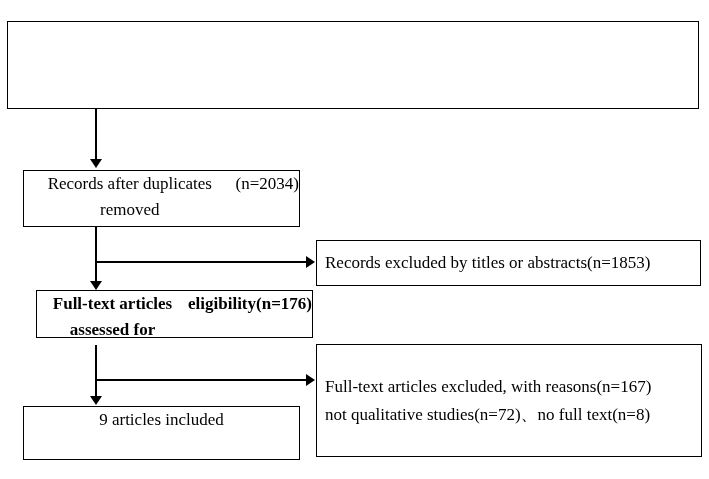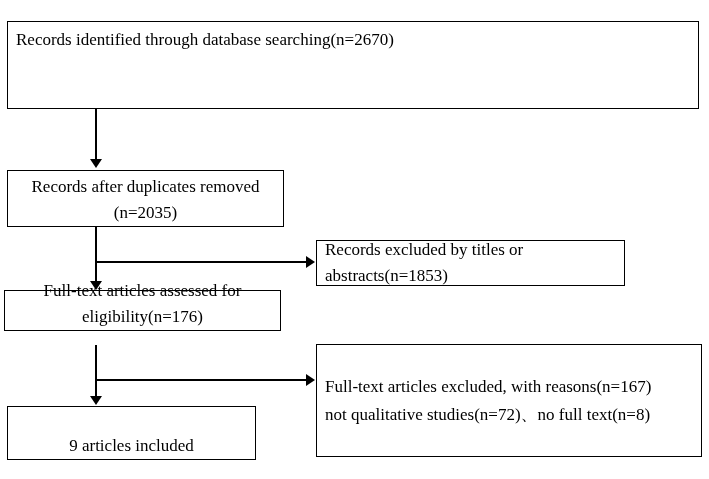--- a/index.html
+++ b/index.html
@@ -24,22 +24,23 @@
     font-size: 17px;
     line-height: 26px;
   }
   .box.left-text {
     text-align: left;
     padding: 5px 8px;
   }
   .box.center-text {
     text-align: center;
     display: flex;
-    flex-direction: column;
-    justify-content: flex-end;
+    flex-direction: row;
+    justify-content: center;
+    margin-left: 16px;
   }
   .box.vcenter-left {
     display: flex;
     flex-direction: column;
     justify-content: center;
     text-align: left;
     padding: 4px 8px;
   }
   .line-v {
     position: absolute;
@@ -70,52 +71,51 @@
   .txt-line {
     display: block;
   }
 </style>
 </head>
 <body>
 
 <div class="canvas">
 
   <div class="box left-text" style="left:7px; top:21px; width:692px; height:88px;">
-    <span class="txt-line">Records identified through database searching(n=2670)</span>
   </div>
 
   <div class="line-v" style="left:95px; top:109px; height:51px;"></div>
   <div class="arrowhead-down" style="left:90px; top:159px;"></div>
 
   <div class="box center-text" style="left:7px; top:170px; width:277px; height:57px;">
     <span class="txt-line">Records after duplicates removed</span>
-    <span class="txt-line">(n=2035)</span>
+    <span class="txt-line">(n=2034)</span>
   </div>
 
   <div class="line-v" style="left:95px; top:226px; height:56px;"></div>
   <div class="arrowhead-down" style="left:90px; top:281px;"></div>
   <div class="line-h" style="left:95px; top:261px; width:212px;"></div>
   <div class="arrowhead-right" style="left:306px; top:256px;"></div>
 
-  <div class="box vcenter-left" style="left:316px; top:240px; width:309px; height:46px;">
+  <div class="box vcenter-left" style="left:316px; top:240px; width:385px; height:46px;">
     <span class="txt-line">Records excluded by titles or abstracts(n=1853)</span>
   </div>
 
-  <div class="box center-text" style="left:4px; top:290px; width:277px; height:41px;">
+  <div class="box center-text" style="left:20px; top:290px; width:277px; height:48px;font-weight:bold;">
     <span class="txt-line">Full-text articles assessed for</span>
     <span class="txt-line">eligibility(n=176)</span>
   </div>
 
   <div class="line-v" style="left:95px; top:345px; height:52px;"></div>
   <div class="arrowhead-down" style="left:90px; top:396px;"></div>
   <div class="line-h" style="left:95px; top:379px; width:212px;"></div>
   <div class="arrowhead-right" style="left:306px; top:374px;"></div>
 
   <div class="box vcenter-left" style="left:316px; top:344px; width:386px; height:113px; line-height:28px;">
     <span class="txt-line">Full-text articles excluded, with reasons(n=167)</span>
     <span class="txt-line">not qualitative studies(n=72)、no full text(n=8)</span>
   </div>
 
-  <div class="box center-text" style="left:7px; top:406px; width:249px; height:54px;">
+  <div class="box center-text" style="left:7px; top:406px; width:277px; height:54px;">
     <span class="txt-line">9 articles included</span>
   </div>
 
 </div>
 
 </body></html>

